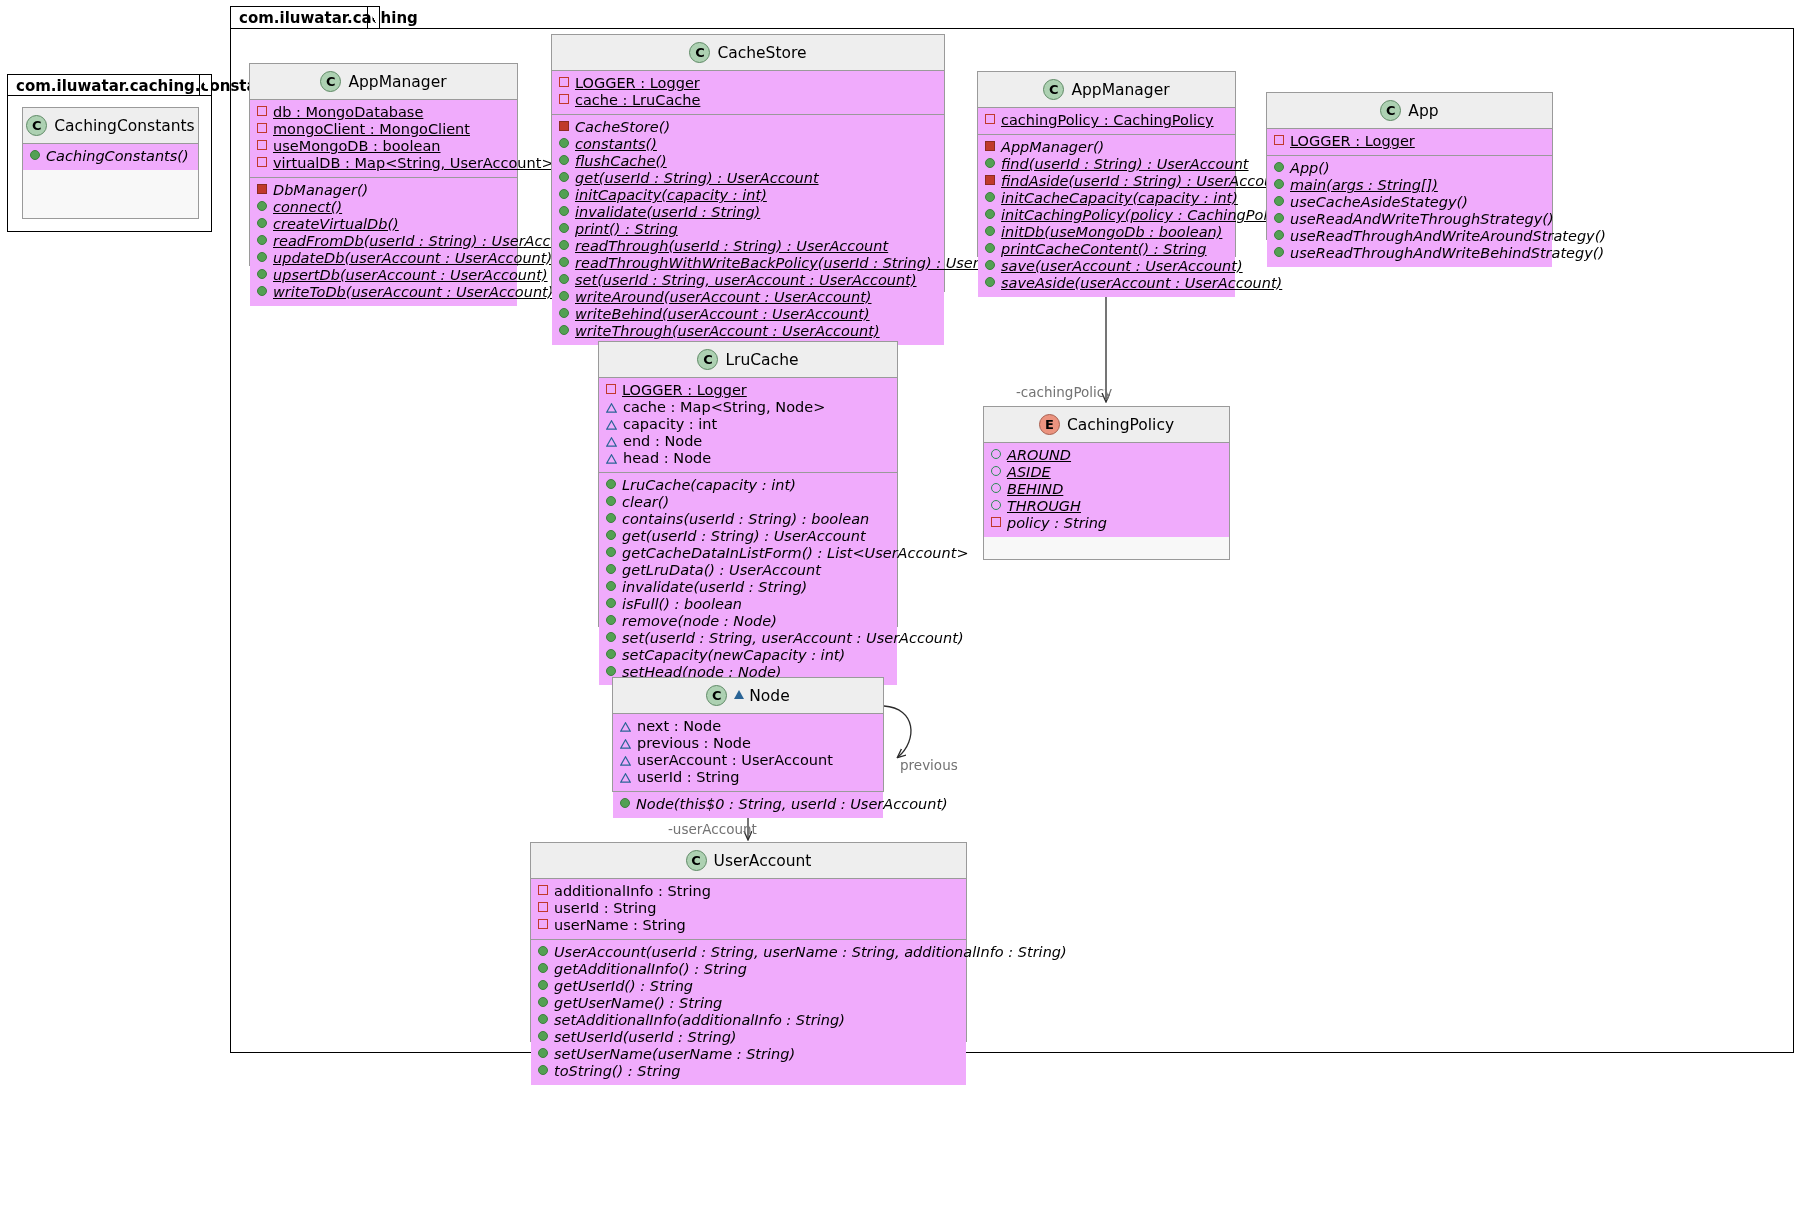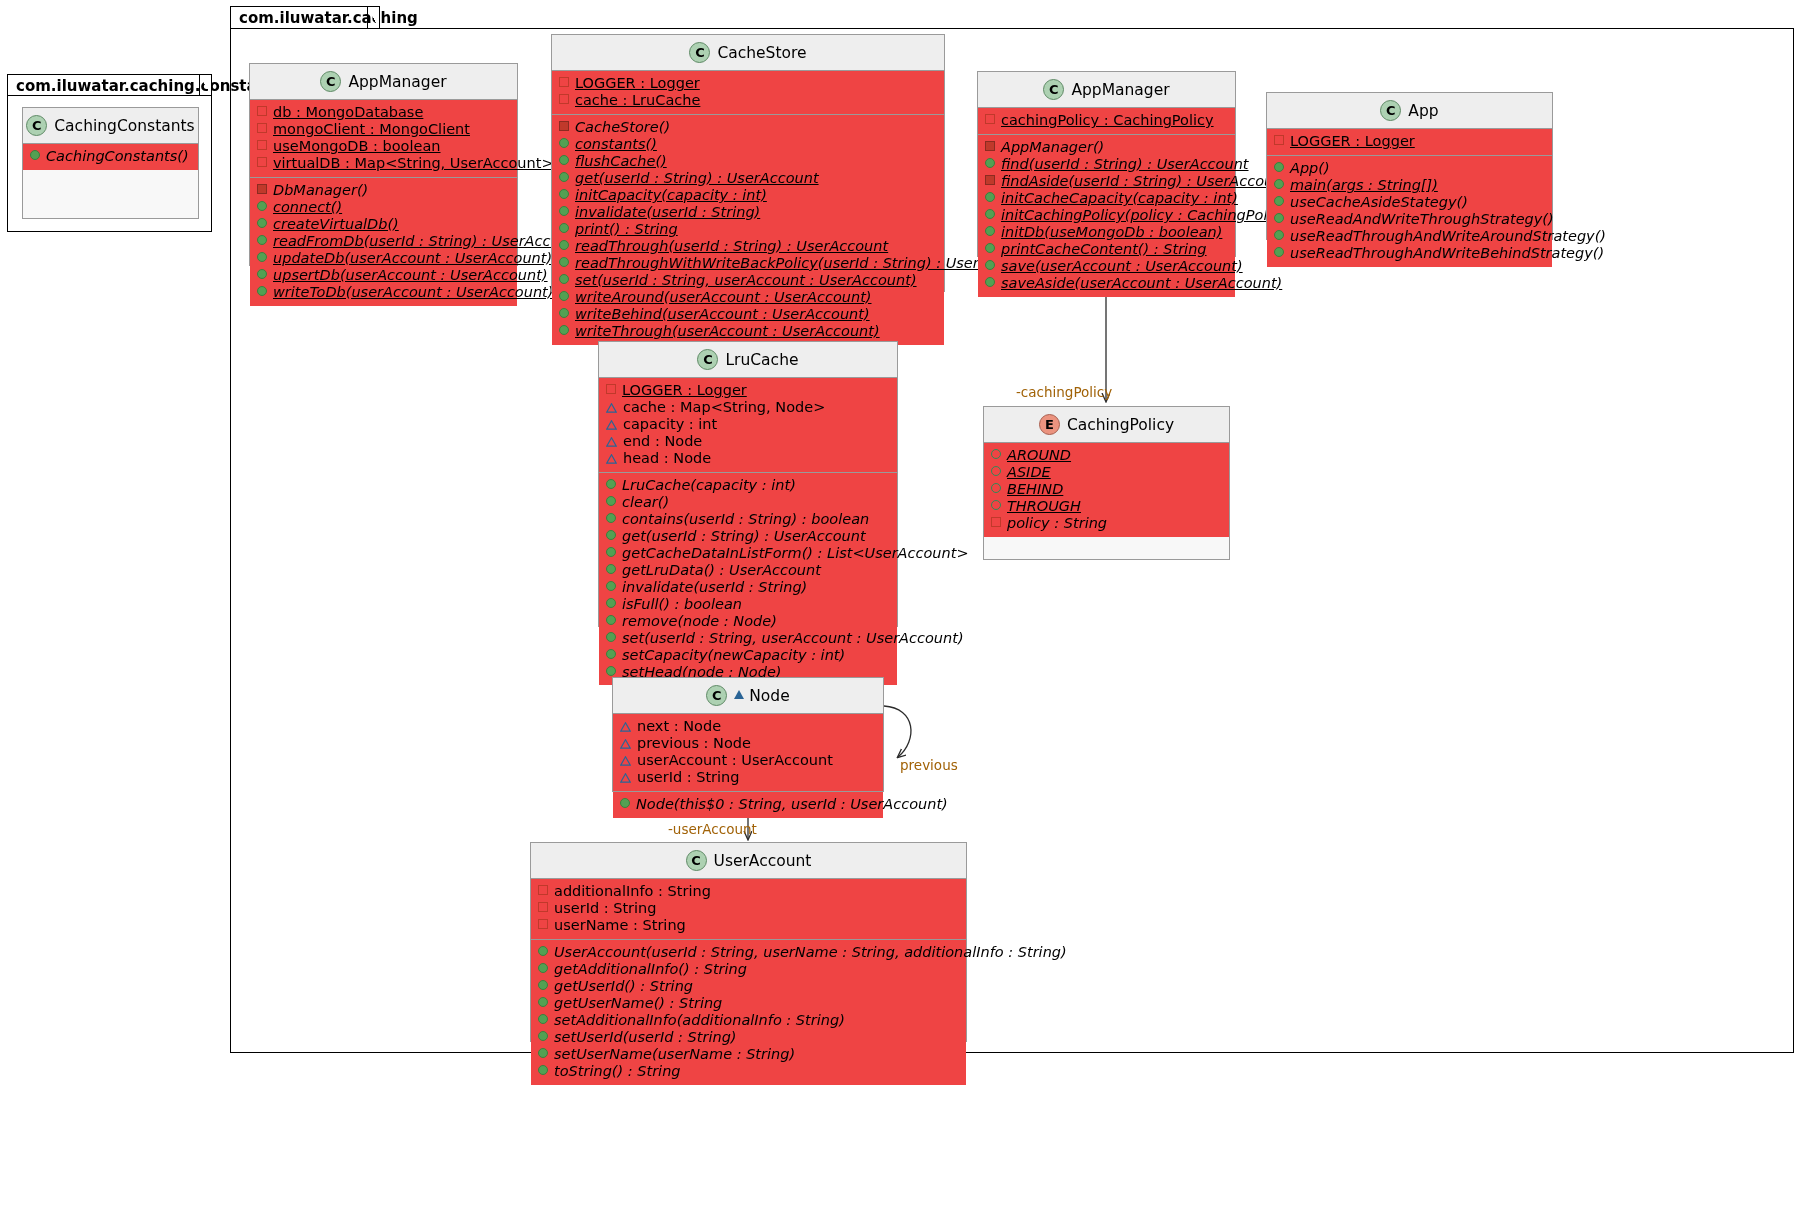--- a/index.html
+++ b/index.html
@@ -61,21 +61,21 @@
     gap: 7px;
     padding: 7px 8px 7px 8px;
     background: #eeeeee;
     border-bottom: 1px solid #9a9a9a;
     font-size: 15.5px;
     white-space: nowrap;
   }
   .cls-section {
     padding: 4px 7px 5px 7px;
     border-bottom: 1px solid #9a9a9a;
-    background: #ef4444;
+    background: #f0abfc;
   }
   .cls-section:last-child { border-bottom: none; font-style: italic; }
   .member {
     display: flex;
     align-items: baseline;
     gap: 6px;
     line-height: 14.6px;
     padding: 1.2px 0;
     white-space: nowrap;
   }
@@ -114,21 +114,21 @@
     border-right: 5.5px solid transparent;
     border-bottom: 9.5px solid #2a6496;
     margin-right: -2px;
     position: relative; top: -1px;
   }
 
   
   .edge-label {
     position: absolute;
     font-size: 13.5px;
-    color: #a16207;
+    color: #737373;
     white-space: nowrap;
     background: transparent;
   }
   svg.wires { position: absolute; left: 0; top: 0; overflow: visible; }
 </style>
 </head>
 <body>
 
 <div id="canvas">
 

